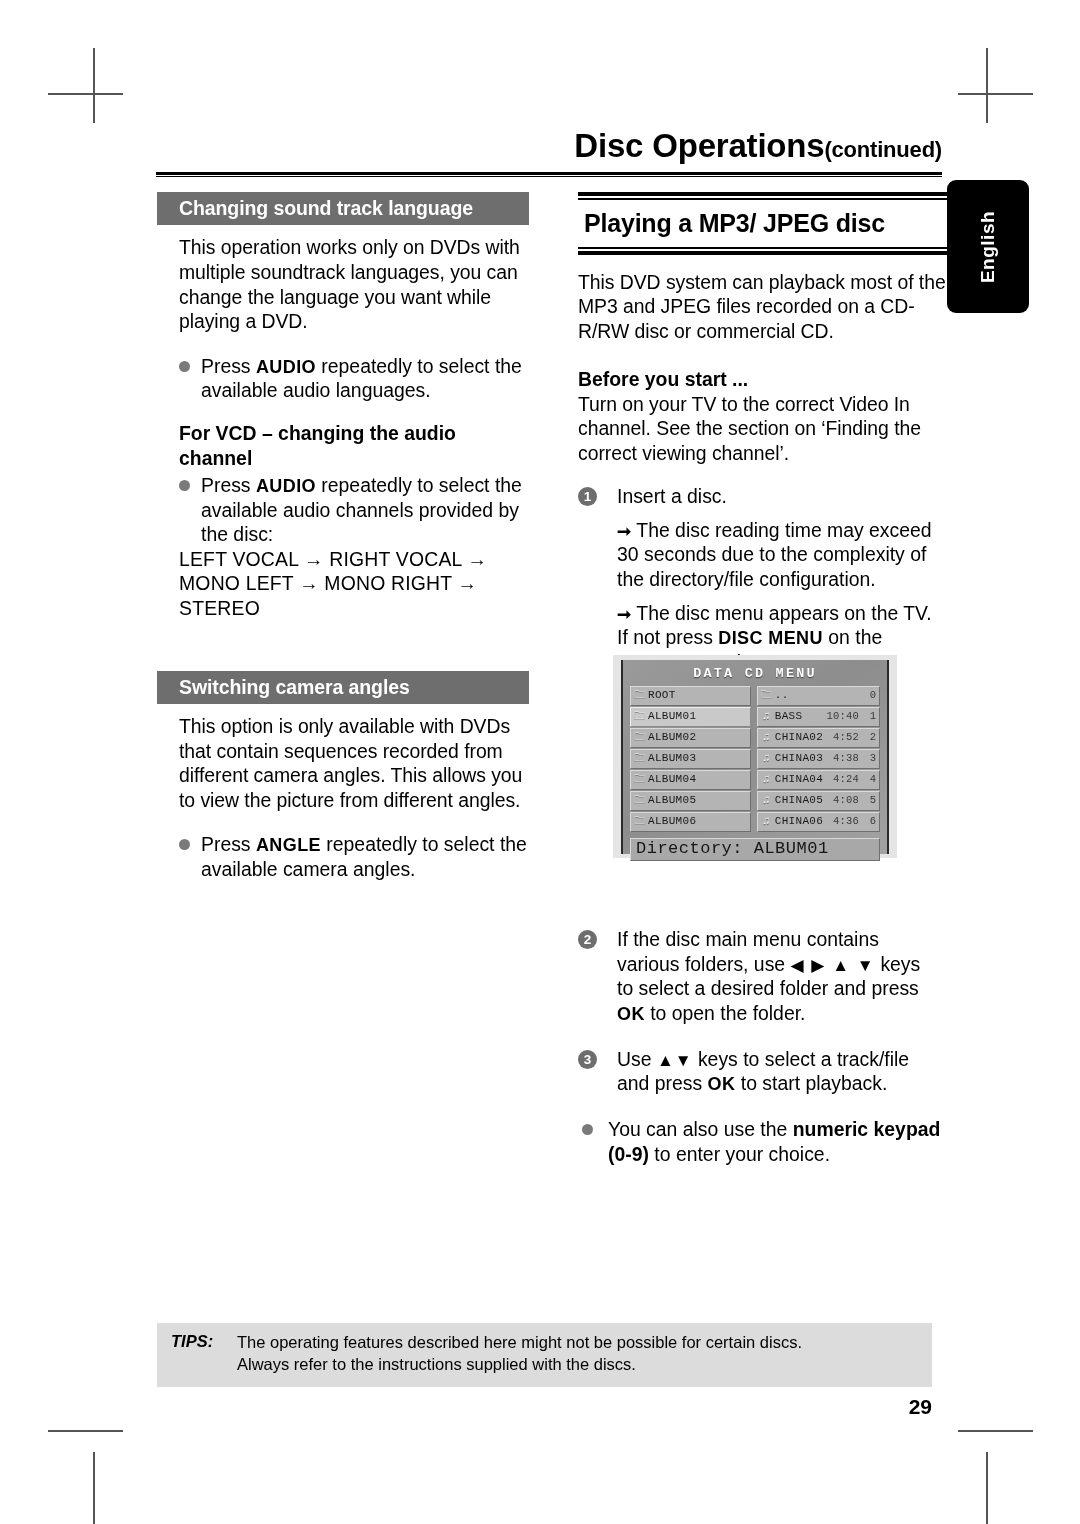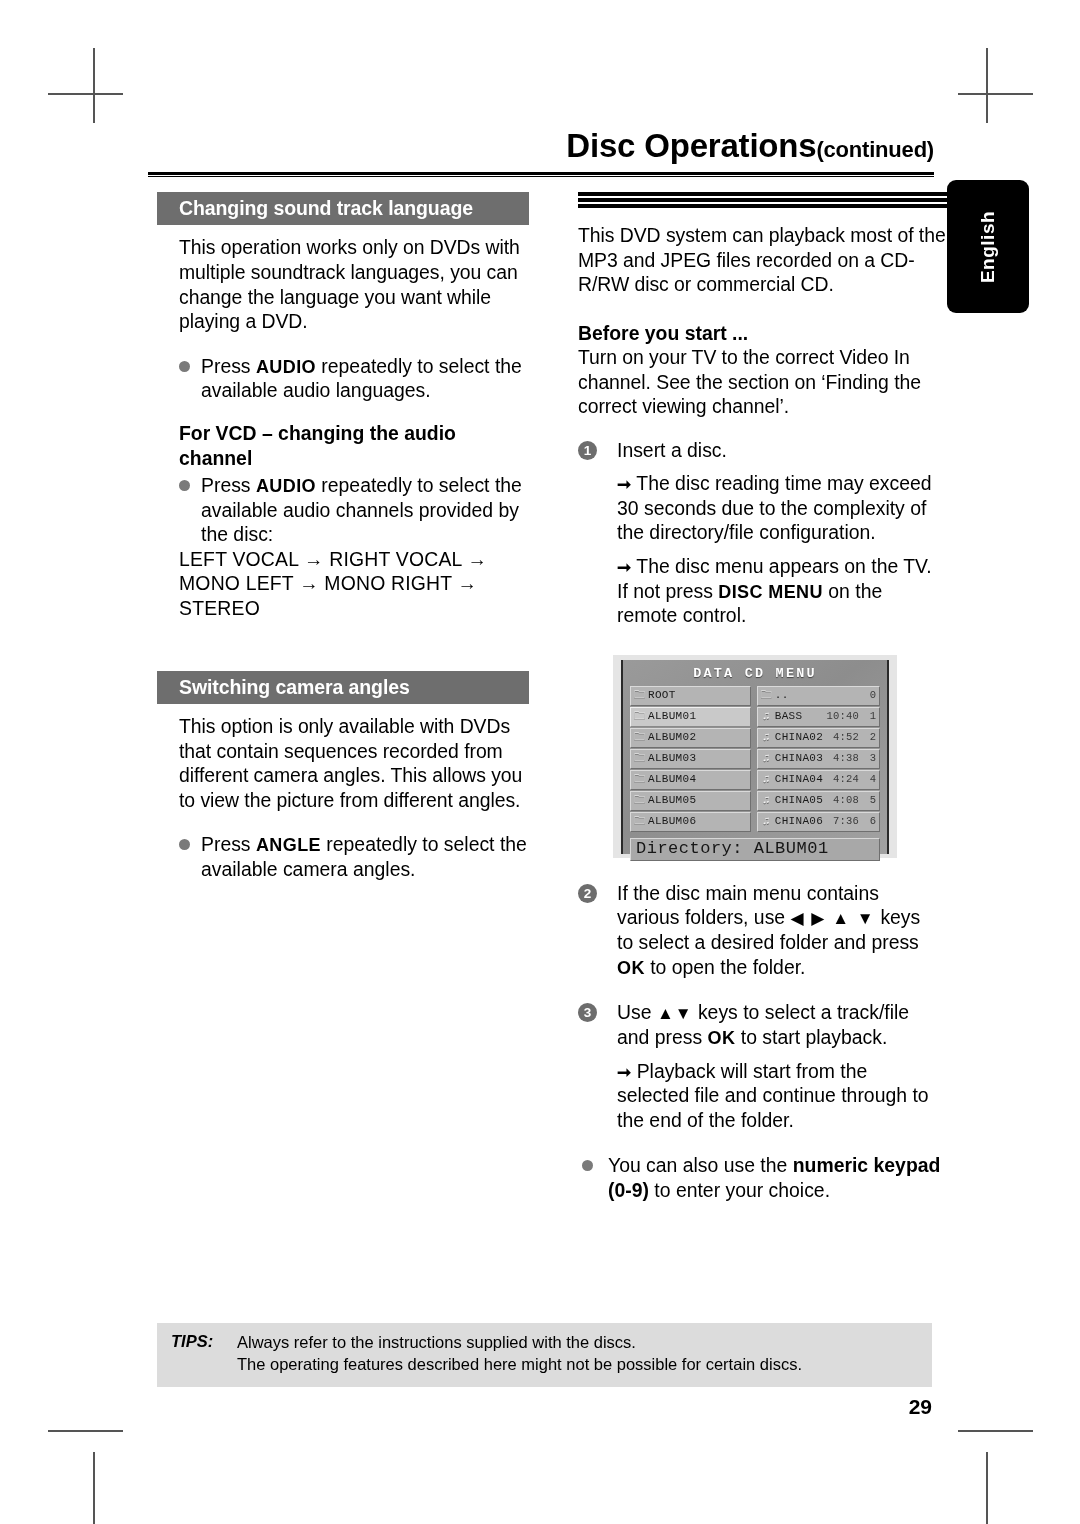--- a/index.html
+++ b/index.html
@@ -23,21 +23,21 @@
   .crop {
     position: absolute;
     background: #555;
   }
   .crop.h { height: 2px; width: 75px; }
   .crop.v { width: 2px; height: 75px; }
 
   
   .title-block {
     position: absolute;
-    left: 148px;
+    left: 156px;
     top: 128px;
     width: 786px;
   }
   .page-title {
     text-align: right;
     font-size: 33px;
     font-weight: bold;
     letter-spacing: -0.2px;
     line-height: 1.12;
     white-space: nowrap;
@@ -377,20 +377,21 @@
     <div class="bullet-row">
       <span class="dot"></span>
       <p><span>Press </span><b class="key">ANGLE</b><span> repeatedly to select the available camera angles.</span></p>
     </div>
 
   </div>
 
   <div class="col col-right">
 
     <div class="rule-double-top"></div>
+    <div class="sec-title">Playing a MP3/ JPEG disc</div>
     <div class="rule-double-bottom"></div>
 
     <p class="body nogap" style="margin-top:15px;margin-bottom:24px;">This DVD system can playback most of the MP3 and JPEG files recorded on a CD-R/RW disc or commercial CD.</p>
 
     <div class="sub-head r">Before you start ...</div>
     <p class="body nogap" style="margin-bottom:19px;">Turn on your TV to the correct Video In channel.  See the section on ‘Finding the correct viewing channel’.</p>
 
     <div class="num-row">
       <span class="num">1</span>
       <p>Insert a disc.</p>
@@ -401,21 +402,20 @@
     <div style="height:228px;"></div>
 
     <div class="num-row">
       <span class="num">2</span>
       <p><span>If the disc main menu contains various folders, use </span><span style="font-size:17px;letter-spacing:1.5px;">◀ ▶ ▲ ▼</span><span> keys to select a desired folder and press </span><b class="key">OK</b><span> to open the folder.</span></p>
     </div>
 
     <div class="num-row" style="margin-top:21px;">
       <span class="num">3</span>
       <p><span>Use </span><span style="font-size:17px;letter-spacing:1px;">▲▼</span><span> keys to select a track/file and press </span><b class="key">OK</b><span> to start playback.</span></p>
-      <p class="arrow"><span class="arrow-glyph">➞</span> <span>Playback will start from the selected file and continue through to the end of the folder.</span></p>
     </div>
 
     <div class="bullet-row" style="padding-left:30px;margin-top:21px;">
       <span class="dot" style="left:4px;"></span>
       <p><span>You can also use the </span><b>numeric keypad</b><span> </span><b>(0-9)</b><span> to enter your choice.</span></p>
     </div>
 
   </div>
 
   <div class="tv-shot">
@@ -431,32 +431,32 @@
             <div class="tv-item"><span class="ico">🗀</span><span class="lbl">ALBUM05</span></div>
             <div class="tv-item"><span class="ico">🗀</span><span class="lbl">ALBUM06</span></div>
           </div>
         <div class="tv-pane files" id="file-pane">
             <div class="tv-item"><span class="ico">🗀</span><span class="lbl">..</span><span class="time"></span><span class="idx">0</span></div>
             <div class="tv-item"><span class="ico">♫</span><span class="lbl">BASS</span><span class="time">10:40</span><span class="idx">1</span></div>
             <div class="tv-item"><span class="ico">♫</span><span class="lbl">CHINA02</span><span class="time">4:52</span><span class="idx">2</span></div>
             <div class="tv-item"><span class="ico">♫</span><span class="lbl">CHINA03</span><span class="time">4:38</span><span class="idx">3</span></div>
             <div class="tv-item"><span class="ico">♫</span><span class="lbl">CHINA04</span><span class="time">4:24</span><span class="idx">4</span></div>
             <div class="tv-item"><span class="ico">♫</span><span class="lbl">CHINA05</span><span class="time">4:08</span><span class="idx">5</span></div>
-            <div class="tv-item"><span class="ico">♫</span><span class="lbl">CHINA06</span><span class="time">7:36</span><span class="idx">6</span></div>
+            <div class="tv-item"><span class="ico">♫</span><span class="lbl">CHINA06</span><span class="time">4:36</span><span class="idx">6</span></div>
           </div>
       </div>
       <div class="tv-status">Directory: ALBUM01</div>
     </div>
   </div>
 
   <div class="tips">
     <div class="tips-grid">
       <div class="tips-label">TIPS:</div>
       <div class="tips-lines">
+        <div>The operating features described here might not be possible for certain discs.</div>
         <div>Always refer to the instructions supplied with the discs.</div>
-        <div>The operating features described here might not be possible for certain discs.</div>
       </div>
     </div>
   </div>
 
   <div class="page-no">29</div>
 
 </div>
 
 </body></html>

